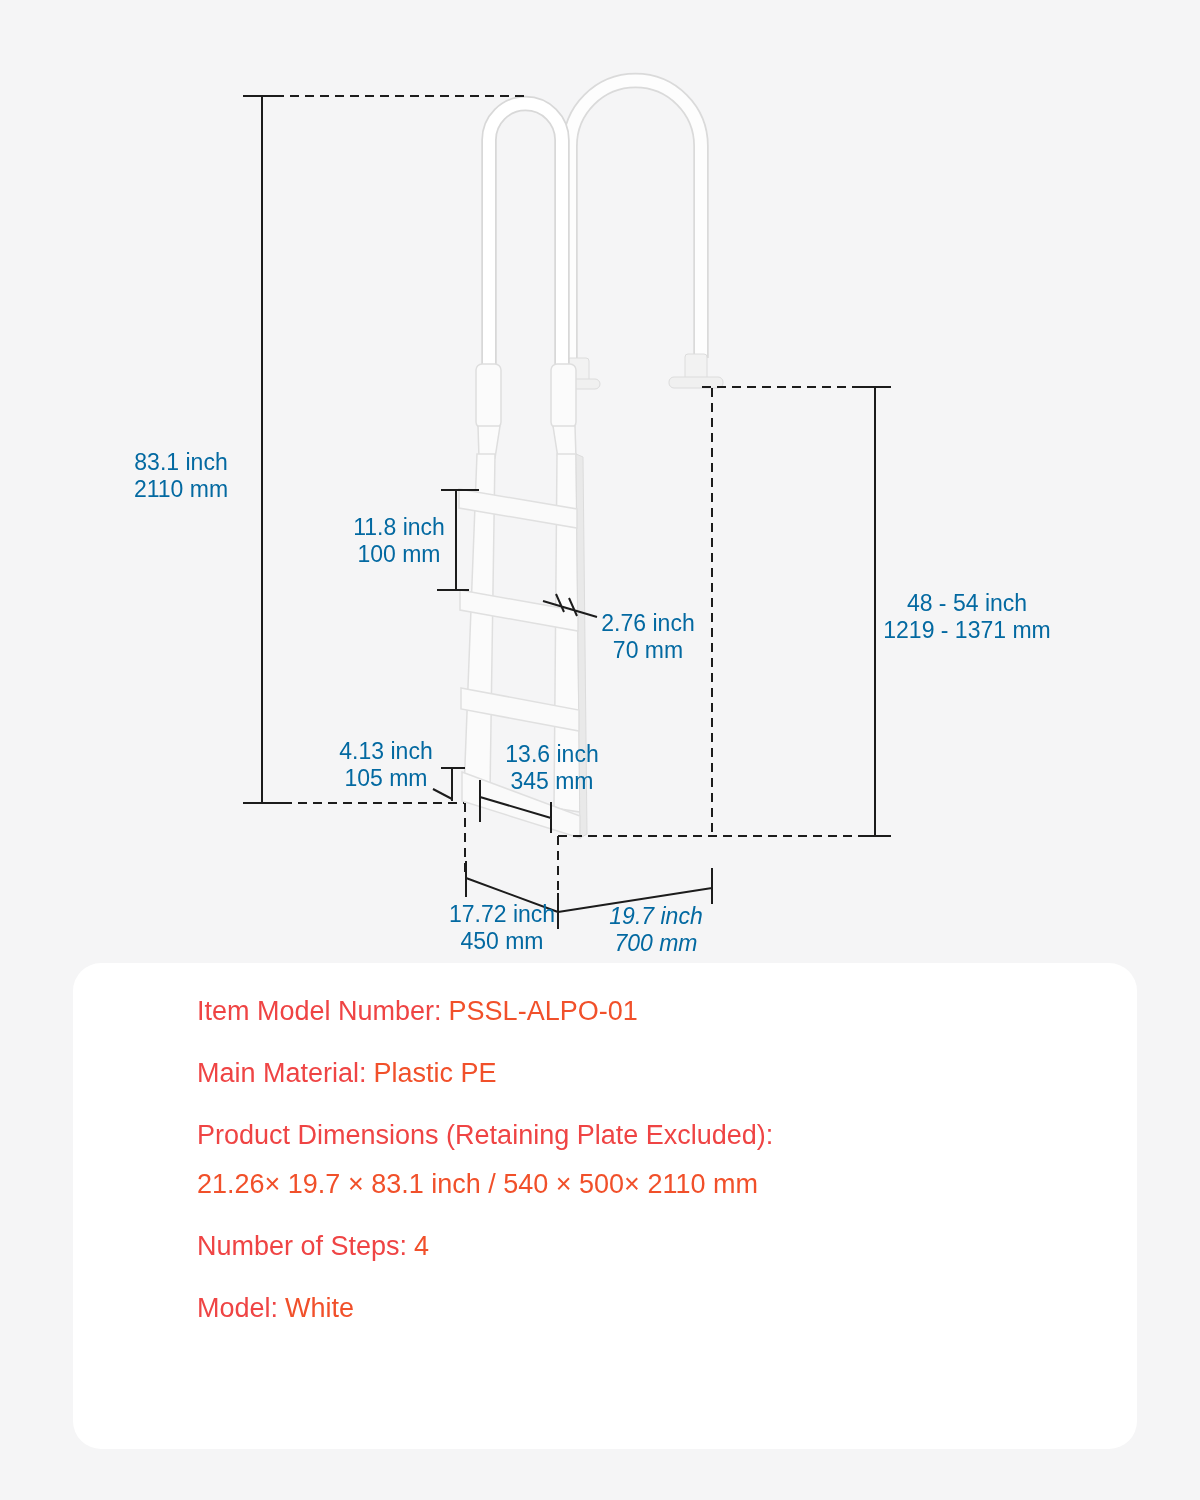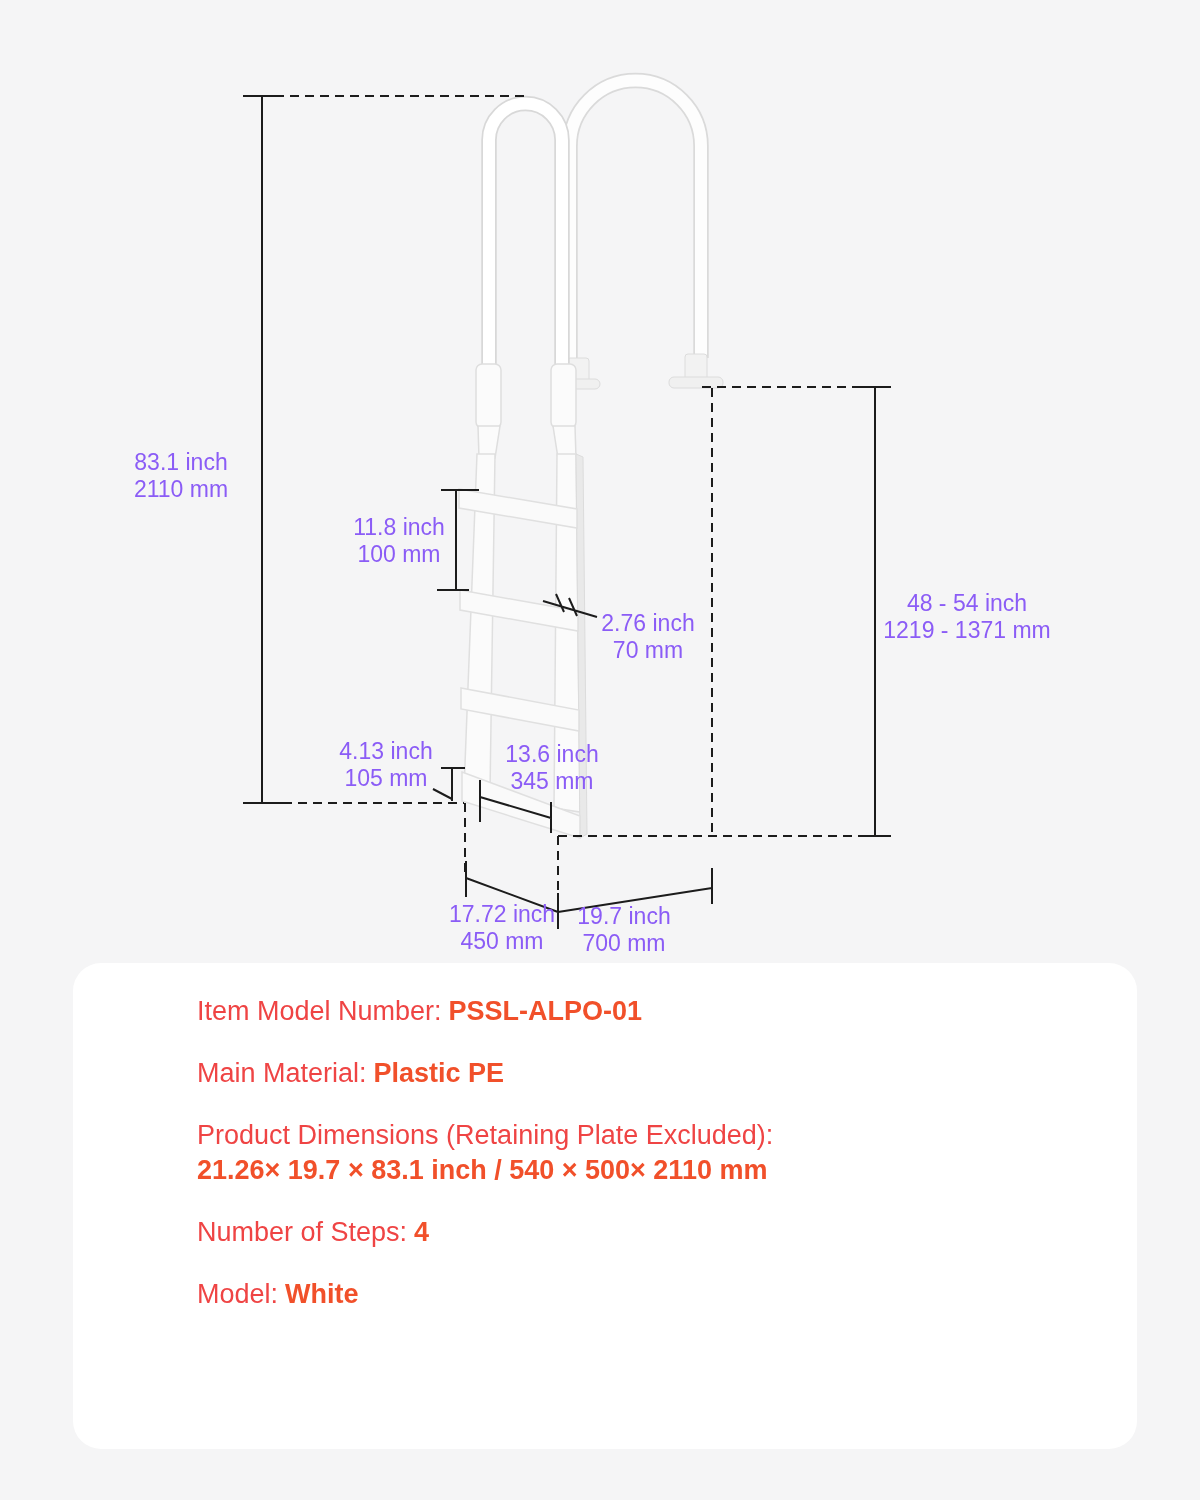--- a/index.html
+++ b/index.html
@@ -12,21 +12,21 @@
   .stage{position:relative;width:1200px;height:1500px;overflow:hidden;}
   .diagram-svg{position:absolute;left:0;top:0;}
 
   
   .dim-label{
     position:absolute;
     transform:translateX(-50%);
     text-align:center;
     font-size:23px;
     line-height:27px;
-    color:#8b5cf6;
+    color:#0369a1;
     white-space:nowrap;
   }
   .dim-label span{display:block;}
 
   
   .spec-card{
     position:absolute;
     left:73px;top:963px;
     width:1064px;height:486px;
     box-sizing:border-box;
@@ -34,22 +34,22 @@
     border-radius:28px;
     padding:33px 40px 0 124px;
   }
   .spec-row{
     font-size:27px;
     line-height:31px;
     margin-bottom:31px;
     white-space:nowrap;
   }
   .spec-label{color:#ef4444;}
-  .spec-value{color:var(--accent,#f1502a);font-weight:700;margin-left:7px;}
-  .spec-row.stacked .spec-value{display:block;margin-left:0;margin-top:4px;}
+  .spec-value{color:var(--accent,#f1502a);font-weight:400;margin-left:7px;}
+  .spec-row.stacked .spec-value{display:block;margin-left:0;margin-top:18px;}
 </style>
 </head>
 <body>
 
 <div class="stage">
 
   <svg class="diagram-svg" width="1200" height="960" viewBox="0 0 1200 960">
 
     <g>
 
@@ -130,21 +130,21 @@
     <span>345 mm</span>
   </div>
   <div class="dim-label" style="left:967px;top:590px;">
     <span>48 - 54 inch</span>
     <span>1219 - 1371 mm</span>
   </div>
   <div class="dim-label" style="left:502px;top:901px;">
     <span>17.72 inch</span>
     <span>450 mm</span>
   </div>
-  <div class="dim-label" style="left:624px;top:903px;">
+  <div class="dim-label" style="left:656px;top:903px;font-style:italic;">
     <span>19.7 inch</span>
     <span>700 mm</span>
   </div>
 
   <div class="spec-card">
     <div class="spec-row">
       <span class="spec-label">Item Model Number:</span><span class="spec-value">PSSL-ALPO-01</span>
     </div>
     <div class="spec-row">
       <span class="spec-label">Main Material:</span><span class="spec-value">Plastic PE</span>

